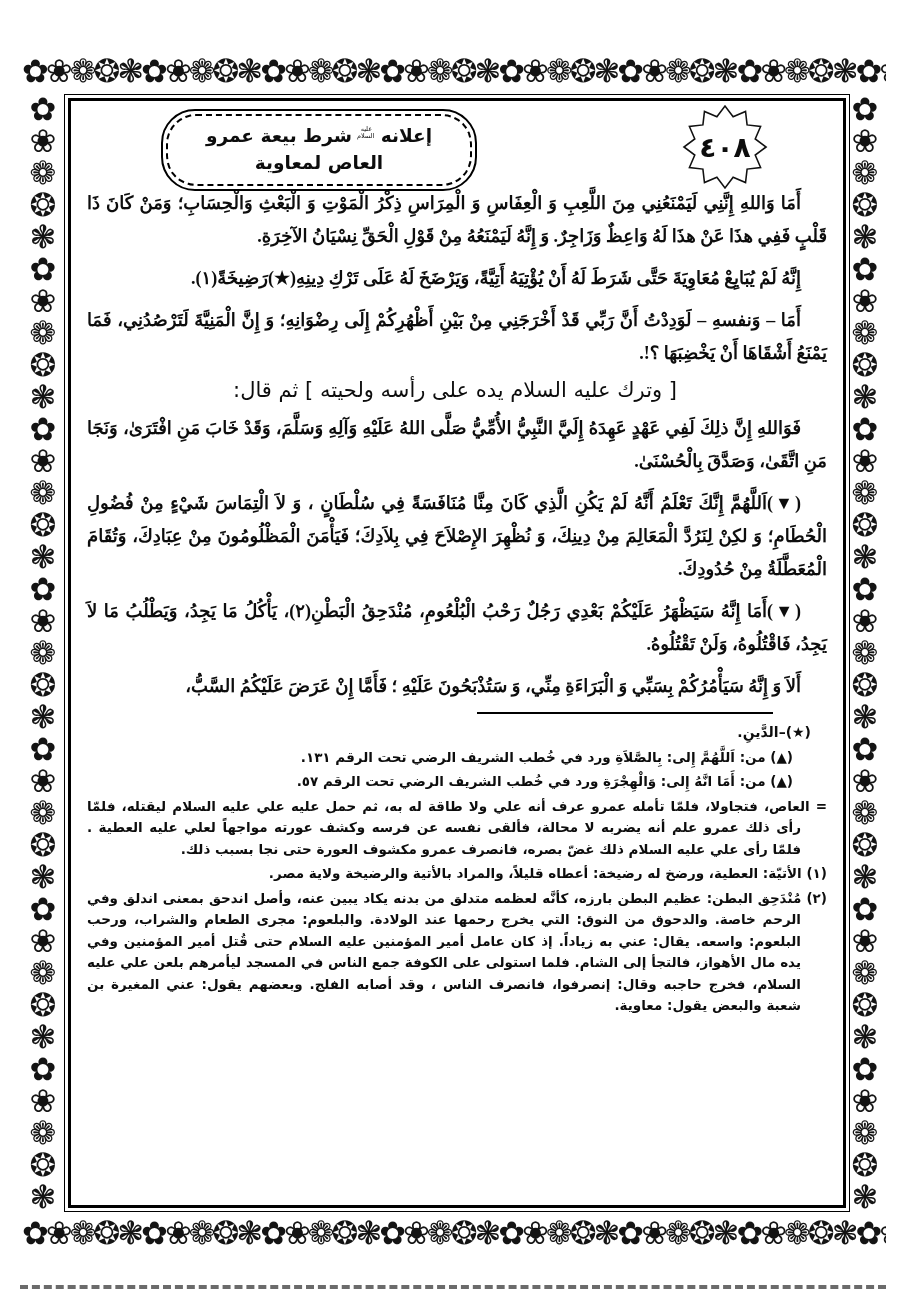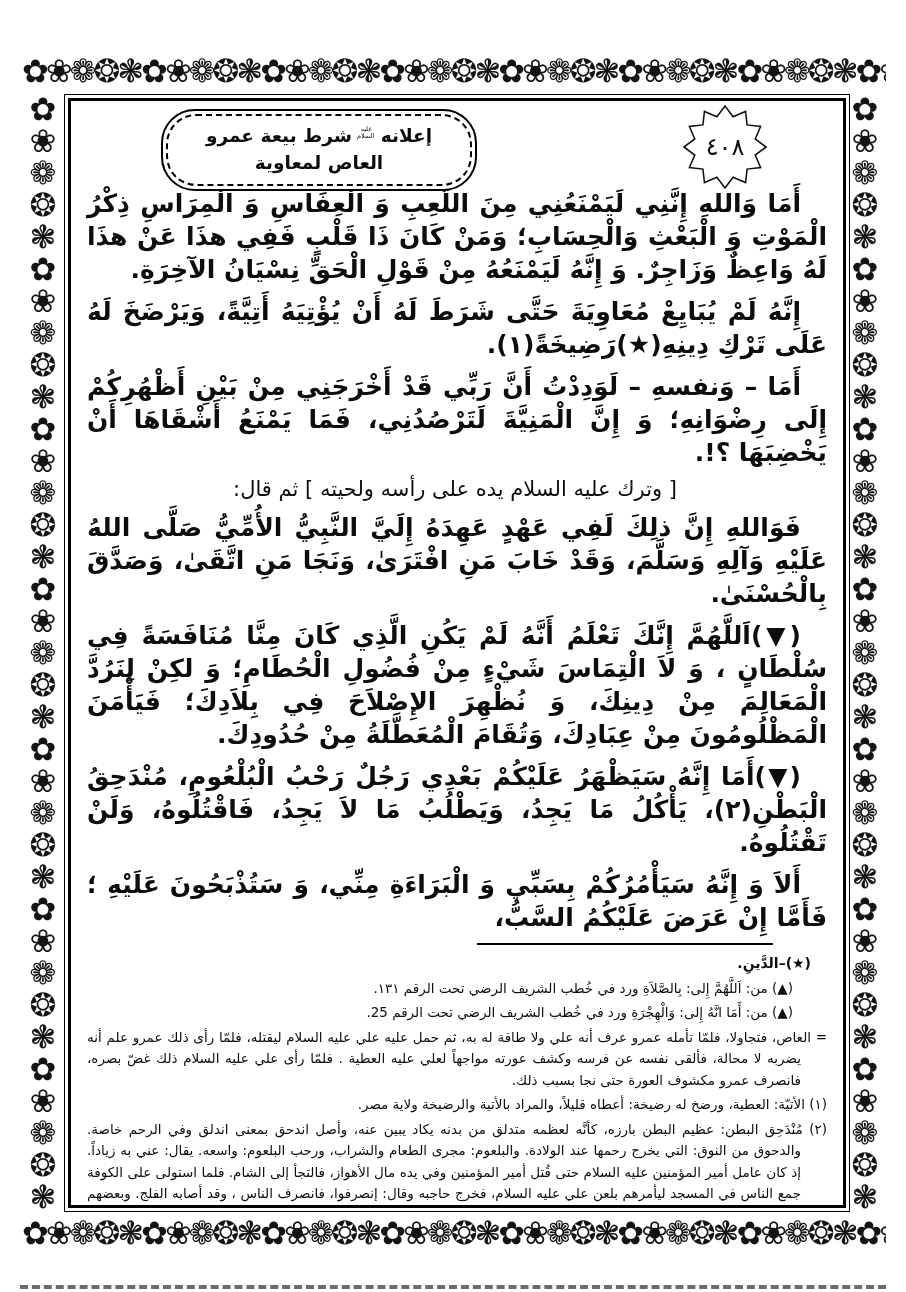--- a/index.html
+++ b/index.html
@@ -50,41 +50,41 @@
     padding:7px 8px; line-height:1.45;
   }
   .honorific {
     display:inline-block; width:16px; font-size:6.5px; line-height:1.05;
     vertical-align:4px; white-space:normal; text-align:center; font-weight:normal;
   }
   .pagenum { position:absolute; right:58px; top:-4px; width:88px; height:88px; }
   .pagenum svg { position:absolute; inset:0; }
   .pagenum-text {
     position:absolute; inset:0; display:flex; align-items:center; justify-content:center;
-    font-size:24px; font-weight:normal; letter-spacing:2px;
+    font-size:28px; font-weight:bold; letter-spacing:2px;
   }
   
   .main {
-    font-weight:700; font-size:25px; line-height:33px;
-    text-align:justify; text-indent:26px; margin:0 0 9px;
+    font-weight:700; font-size:18px; line-height:33px;
+    text-align:justify; text-indent:26px; margin:0 0 9px;font-family:Liberation Serif, serif;
   }
   .note {
     font-size:21px; line-height:23px; text-align:right;
     margin:2px 0 10px; font-weight:500;
   }
   .note-a { padding-right:150px; }
   .note-b { padding-right:282px; }
   
   .fn-sep {
     border:none; border-top:2px solid #000; height:0;
     width:296px; margin:5px 54px 8px auto;
   }
   .fn {
     font-size:13.5px; line-height:21.5px; text-align:justify;
-    margin:0 0 3px; font-weight:400;
+    margin:0 0 3px; font-weight:700;
   }
   .fn-star { text-align:right; margin-right:16px; font-weight:bold; font-size:14px; }
   .fn-tri  { text-align:right; margin-right:34px; }
   .fn-hang { padding-right:26px; text-indent:-26px; }
 </style>
 </head>
 <body>
 
 <div class="orn orn-h orn-top">✿❀❁❂❃✿❀❁❂❃✿❀❁❂❃✿❀❁❂❃✿❀❁❂❃✿❀❁❂❃✿❀❁❂❃✿❀❁❂❃✿❀❁❂❃✿❀❁❂❃✿❀❁❂❃✿❀❁❂❃✿❀❁❂❃✿❀❁❂❃✿❀❁❂❃✿❀❁❂❃✿❀❁❂❃✿❀❁❂❃✿❀❁❂❃✿❀❁❂❃✿❀❁❂❃✿❀❁❂❃✿❀❁❂❃✿❀❁❂❃✿❀❁❂❃✿❀❁❂❃✿❀❁❂❃✿❀❁❂❃✿❀❁❂❃✿❀❁❂❃✿❀❁❂❃✿❀❁❂❃✿❀❁❂❃✿❀❁❂❃✿❀❁❂❃✿❀❁❂❃✿❀❁❂❃✿❀❁❂❃✿❀❁❂❃✿❀❁❂❃</div>
 <div class="orn orn-h orn-bottom">✿❀❁❂❃✿❀❁❂❃✿❀❁❂❃✿❀❁❂❃✿❀❁❂❃✿❀❁❂❃✿❀❁❂❃✿❀❁❂❃✿❀❁❂❃✿❀❁❂❃✿❀❁❂❃✿❀❁❂❃✿❀❁❂❃✿❀❁❂❃✿❀❁❂❃✿❀❁❂❃✿❀❁❂❃✿❀❁❂❃✿❀❁❂❃✿❀❁❂❃✿❀❁❂❃✿❀❁❂❃✿❀❁❂❃✿❀❁❂❃✿❀❁❂❃✿❀❁❂❃✿❀❁❂❃✿❀❁❂❃✿❀❁❂❃✿❀❁❂❃✿❀❁❂❃✿❀❁❂❃✿❀❁❂❃✿❀❁❂❃✿❀❁❂❃✿❀❁❂❃✿❀❁❂❃✿❀❁❂❃✿❀❁❂❃✿❀❁❂❃</div>
@@ -119,19 +119,19 @@
     <p class="main">(▼)اَللَّهُمَّ إِنَّكَ تَعْلَمُ أَنَّهُ لَمْ يَكُنِ الَّذِي كَانَ مِنَّا مُنَافَسَةً فِي سُلْطَانٍ ، وَ لاَ الْتِمَاسَ شَيْءٍ مِنْ فُضُولِ الْحُطَامِ؛ وَ لكِنْ لِنَرُدَّ الْمَعَالِمَ مِنْ دِينِكَ، وَ نُظْهِرَ الإِصْلاَحَ فِي بِلاَدِكَ؛ فَيَأْمَنَ الْمَظْلُومُونَ مِنْ عِبَادِكَ، وَتُقَامَ الْمُعَطَّلَةُ مِنْ حُدُودِكَ.</p>
     <p class="main">(▼)أَمَا إِنَّهُ سَيَظْهَرُ عَلَيْكُمْ بَعْدِي رَجُلٌ رَحْبُ الْبُلْعُومِ، مُنْدَحِقُ الْبَطْنِ(٢)، يَأْكُلُ مَا يَجِدُ، وَيَطْلُبُ مَا لاَ يَجِدُ، فَاقْتُلُوهُ، وَلَنْ تَقْتُلُوهُ.</p>
     <p class="main">أَلاَ وَ إِنَّهُ سَيَأْمُرُكُمْ بِسَبِّي وَ الْبَرَاءَةِ مِنِّي، وَ سَتُذْبَحُونَ عَلَيْهِ ؛ فَأَمَّا إِنْ عَرَضَ عَلَيْكُمُ السَّبُّ،</p>
   </div>
 
   <hr class="fn-sep">
 
   <div class="footnotes">
     <p class="fn fn-star">(★)–الدَّينِ.</p>
     <p class="fn fn-tri">(▲) من: اَللَّهُمَّ إِلى: بِالصَّلاَةِ ورد في خُطب الشريف الرضي تحت الرقم ١٣١.</p>
-    <p class="fn fn-tri">(▲) من: أَمَا انَّهُ إِلى: وَالْهِجْرَةِ ورد في خُطب الشريف الرضي تحت الرقم 25.</p>
+    <p class="fn fn-tri">(▲) من: أَمَا انَّهُ إِلى: وَالْهِجْرَةِ ورد في خُطب الشريف الرضي تحت الرقم ٥٧.</p>
     <p class="fn fn-hang">= العاص، فتجاولا، فلمّا تأمله عمرو عرف أنه علي ولا طاقة له به، ثم حمل عليه علي عليه السلام ليقتله، فلمّا رأى ذلك عمرو علم أنه يضربه لا محالة، فألقى نفسه عن فرسه وكشف عورته مواجهاً لعلي عليه العطية . فلمّا رأى علي عليه السلام ذلك غضّ بصره، فانصرف عمرو مكشوف العورة حتى نجا بسبب ذلك.</p>
     <p class="fn fn-hang">(١) الأتيّة: العطية، ورضخ له رضيخة: أعطاه قليلاً، والمراد بالأتية والرضيخة ولاية مصر.</p>
     <p class="fn fn-hang">(٢) مُنْدَحِق البطن: عظيم البطن بارزه، كأنَّه لعظمه متدلق من بدنه يكاد يبين عنه، وأصل اندحق بمعنى اندلق وفي الرحم خاصة. والدحوق من النوق: التي يخرج رحمها عند الولادة. والبلعوم: مجرى الطعام والشراب، ورحب البلعوم: واسعه. يقال: عني به زياداً. إذ كان عامل أمير المؤمنين عليه السلام حتى قُتل أمير المؤمنين وفي يده مال الأهواز، فالتجأ إلى الشام. فلما استولى على الكوفة جمع الناس في المسجد ليأمرهم بلعن علي عليه السلام، فخرج حاجبه وقال: إنصرفوا، فانصرف الناس ، وقد أصابه الفلج. وبعضهم يقول: عني المغيرة بن شعبة والبعض يقول: معاوية.</p>
   </div>
 
 </div>
 
 </body></html>

